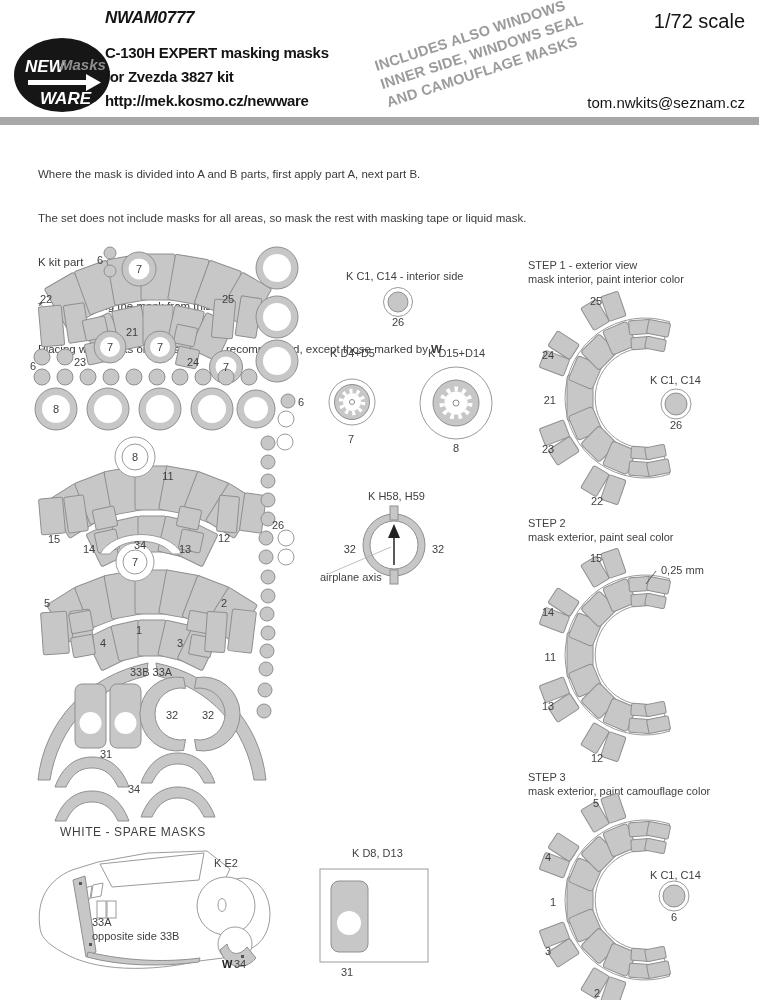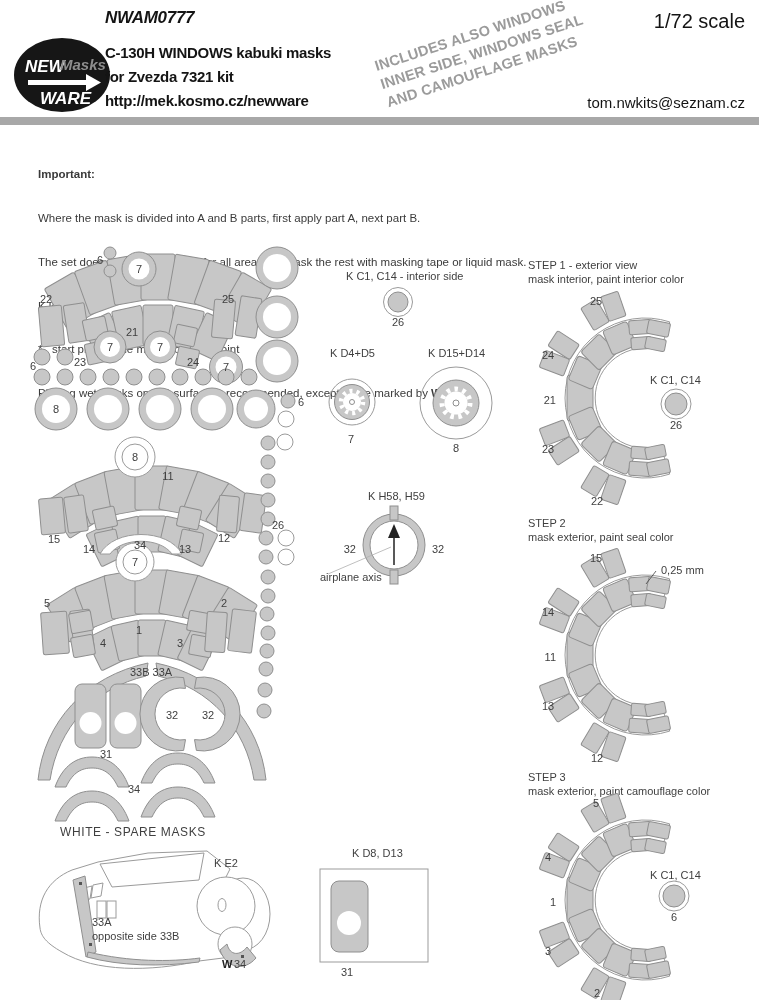--- a/index.html
+++ b/index.html
@@ -36,35 +36,34 @@
   <div>
     <svg class="logo" viewBox="0 0 100 78">
       <ellipse cx="50" cy="39" rx="48" ry="37" fill="#161616"></ellipse>
       <text x="13" y="36" font-size="17" font-style="italic" font-weight="bold" fill="#ffffff">NEW</text>
       <text x="48" y="34" font-size="15" font-style="italic" font-weight="bold" fill="#8d8d8d">Masks</text>
       <rect x="16" y="44" width="58" height="5" fill="#ffffff"></rect>
       <polygon points="74,38 74,55 89,46.5" fill="#ffffff"></polygon>
       <text x="28" y="68" font-size="17" font-style="italic" font-weight="bold" fill="#ffffff">WARE</text>
     </svg>
     <div class="hdr-code">NWAM0777</div>
-    <div class="hdr-line hdr-title">C-130H WINDOWS kabuki masks</div>
-    <div class="hdr-line hdr-sub">for Zvezda 7321 kit</div>
+    <div class="hdr-line hdr-title">C-130H EXPERT masking masks</div>
+    <div class="hdr-line hdr-sub">for Zvezda 3827 kit</div>
     <div class="hdr-line hdr-url">http://mek.kosmo.cz/newware</div>
     <div class="hdr-scale">1/72 scale</div>
     <div class="hdr-email">tom.nwkits@seznam.cz</div>
     <div class="diag">
       <div>INCLUDES ALSO WINDOWS</div>
       <div>INNER SIDE, WINDOWS SEAL</div>
       <div>AND CAMOUFLAGE MASKS</div>
     </div>
     <div class="divider"></div>
   </div>
 
   <div class="important">
-    <div class="head">Important:</div>
     <div>Where the mask is divided into A and B parts, first apply part A, next part B.</div>
     <div>The set does not include masks for all areas, so mask the rest with masking tape or liquid mask.</div>
     <div>K kit part</div>
     <div>*   start placing the mask from this point</div>
     <div><span>Placing wet masks on wet surface is recommended, except those marked by </span><b>W</b></div>
   </div>
 
   <svg class="sheet-svg" width="759" height="755" viewBox="0 245 759 755">
     <defs>
       <g id="fanBC">

